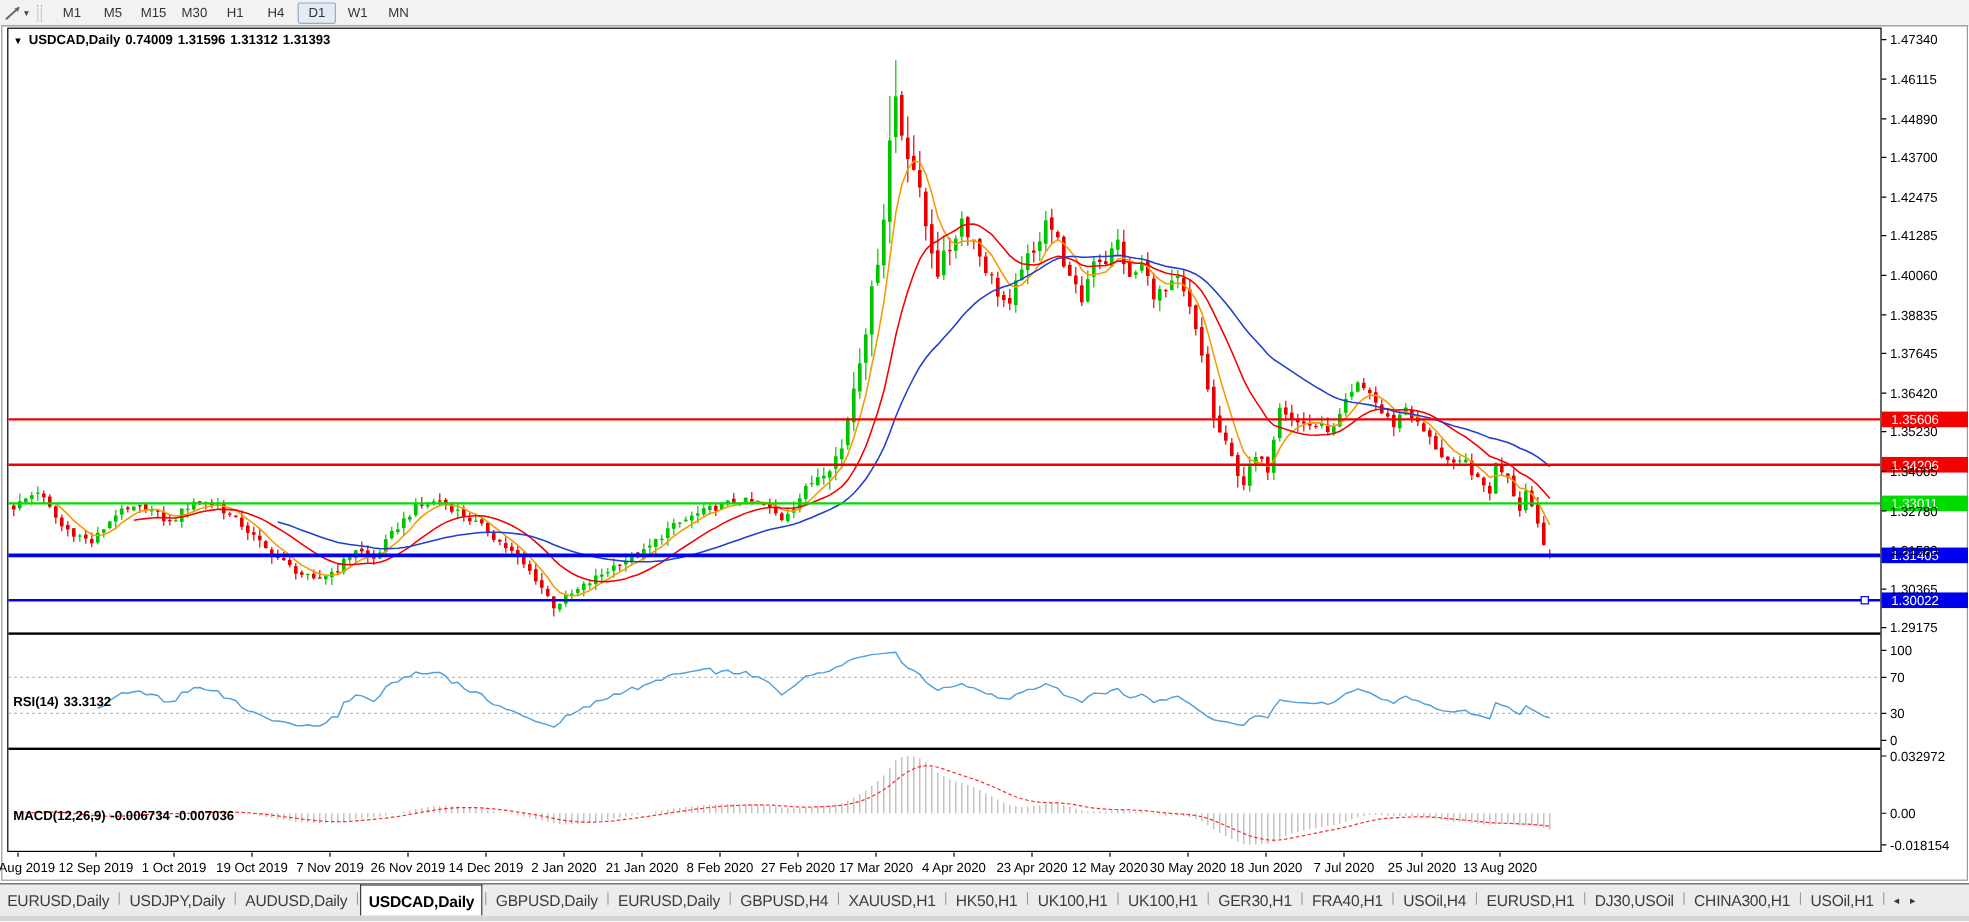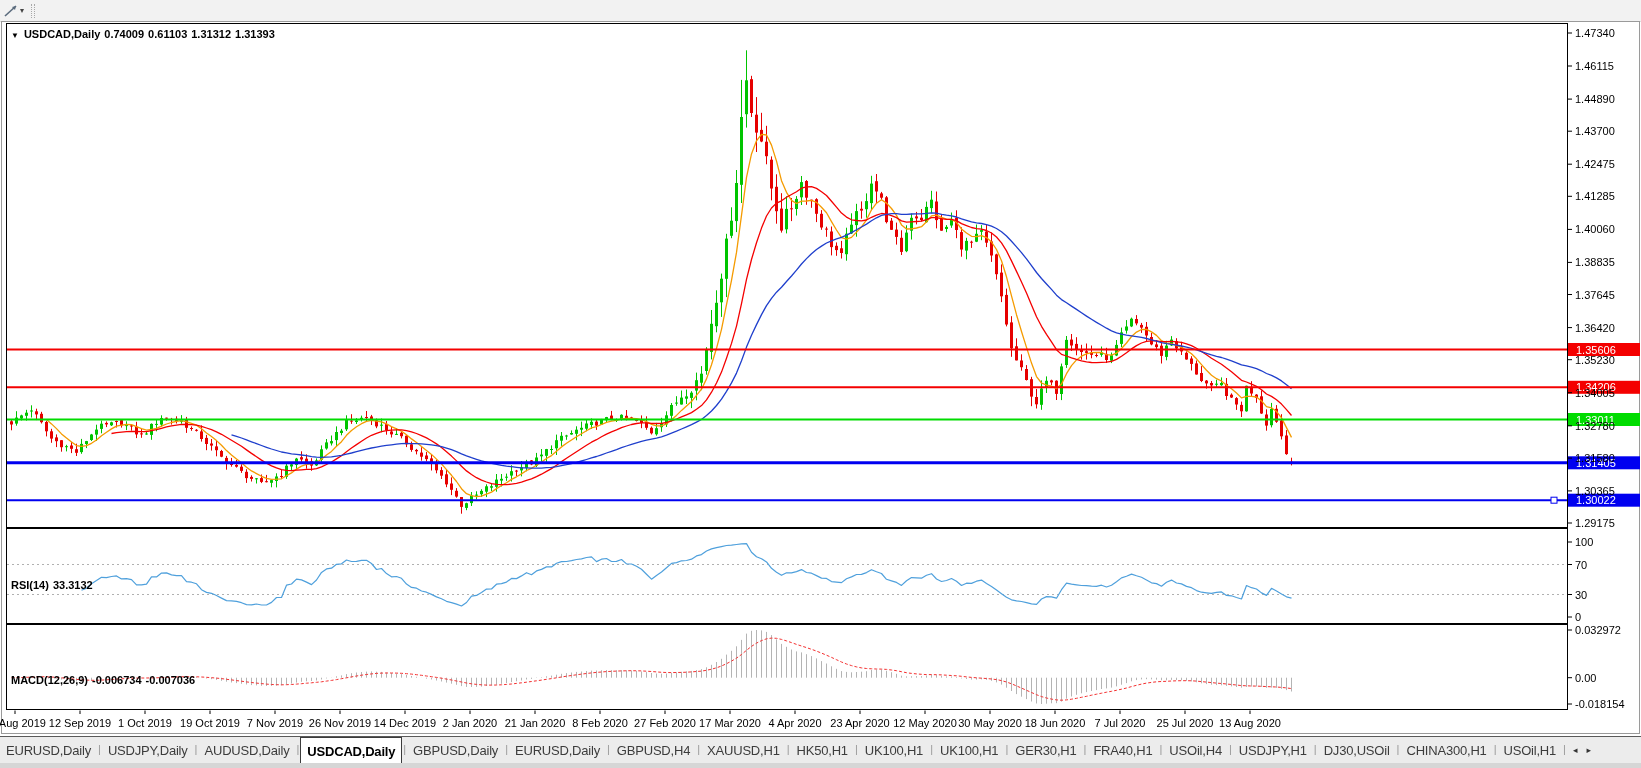--- a/index.html
+++ b/index.html
@@ -34,20 +34,31 @@
 
   <div class="toolbar">
     <div class="tool-ico">
       <svg width="16" height="14" viewBox="0 0 16 14">
         <line x1="2" y1="12" x2="13" y2="2" stroke="#5a6b7d" stroke-width="1.6"></line>
         <path d="M13 2 l-4 1 3 3 z" fill="#5a6b7d"></path>
       </svg>
     </div>
     <div class="dd-arrow">▾</div>
     <div class="grip"></div>
+    <div id="tf-buttons" style="display:flex;">
+        <div class="tf-btn">M1</div>
+        <div class="tf-btn">M5</div>
+        <div class="tf-btn">M15</div>
+        <div class="tf-btn">M30</div>
+        <div class="tf-btn">H1</div>
+        <div class="tf-btn">H4</div>
+        <div class="tf-btn active">D1</div>
+        <div class="tf-btn">W1</div>
+        <div class="tf-btn">MN</div>
+      </div>
   </div>
 
   <svg id="chart-svg" width="1641" height="747" viewBox="0 0 1641 747" style="position:absolute;left:0;top:0;">
       <rect x="1.5" y="21.5" width="1638" height="712" fill="none" stroke="#9a9a9a"></rect>
       <rect x="6.5" y="23.5" width="1561" height="686" fill="none" stroke="#000"></rect>
       <rect x="7" y="527" width="1560" height="2" fill="#000"></rect>
       <rect x="7" y="623" width="1560" height="2" fill="#000"></rect>
       <line x1="11.5" y1="419.6" x2="11.5" y2="430.3" stroke="#e60000" stroke-width="1"></line>
       <rect x="10" y="421.3" width="3" height="3.2" fill="#e60000"></rect>
       <line x1="16.5" y1="411.2" x2="16.5" y2="425.7" stroke="#00c400" stroke-width="1"></line>
@@ -924,21 +935,21 @@
       <text x="1055" y="727" font-size="11" fill="#000" text-anchor="middle">18 Jun 2020</text>
       <line x1="1120" y1="710.5" x2="1120" y2="714" stroke="#000"></line>
       <text x="1120" y="727" font-size="11" fill="#000" text-anchor="middle">7 Jul 2020</text>
       <line x1="1185" y1="710.5" x2="1185" y2="714" stroke="#000"></line>
       <text x="1185" y="727" font-size="11" fill="#000" text-anchor="middle">25 Jul 2020</text>
       <line x1="1250" y1="710.5" x2="1250" y2="714" stroke="#000"></line>
       <text x="1250" y="727" font-size="11" fill="#000" text-anchor="middle">13 Aug 2020</text>
     </svg>
 
   <div class="chart-title">
-    <span class="tri">▼</span><span>USDCAD,Daily</span><span>0.74009</span><span>0.61103</span><span>1.31312</span><span>1.31393</span>
+    <span class="tri">▼</span><span>USDCAD,Daily</span><span>0.74009</span><span>1.31596</span><span>1.31312</span><span>1.31393</span>
   </div>
 
   <div class="panel-label" style="left:11px;top:535px;">
     <span>RSI(14)</span><span>33.3132</span>
   </div>
 
   <div class="panel-label" style="left:11px;top:630px;">
     <span>MACD(12,26,9)</span><span>-0.006734</span><span>-0.007036</span>
   </div>
 
@@ -964,21 +975,21 @@
       <div class="tab">UK100,H1</div>
       <div class="tab-sep">|</div>
       <div class="tab">UK100,H1</div>
       <div class="tab-sep">|</div>
       <div class="tab">GER30,H1</div>
       <div class="tab-sep">|</div>
       <div class="tab">FRA40,H1</div>
       <div class="tab-sep">|</div>
       <div class="tab">USOil,H4</div>
       <div class="tab-sep">|</div>
-      <div class="tab">USDJPY,H1</div>
+      <div class="tab">EURUSD,H1</div>
       <div class="tab-sep">|</div>
       <div class="tab">DJ30,USOil</div>
       <div class="tab-sep">|</div>
       <div class="tab">CHINA300,H1</div>
       <div class="tab-sep">|</div>
       <div class="tab">USOil,H1</div>
       <div class="tab-sep">|</div>
       <div class="scrollers">
         <span>◂</span>
         <span>▸</span>

